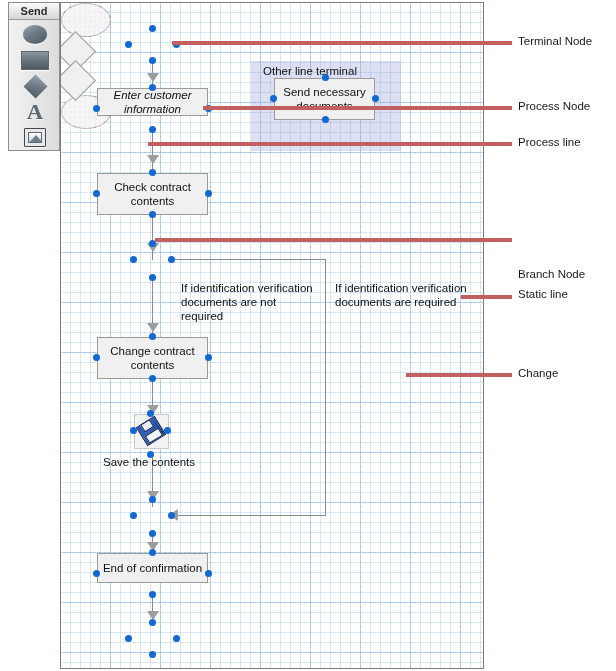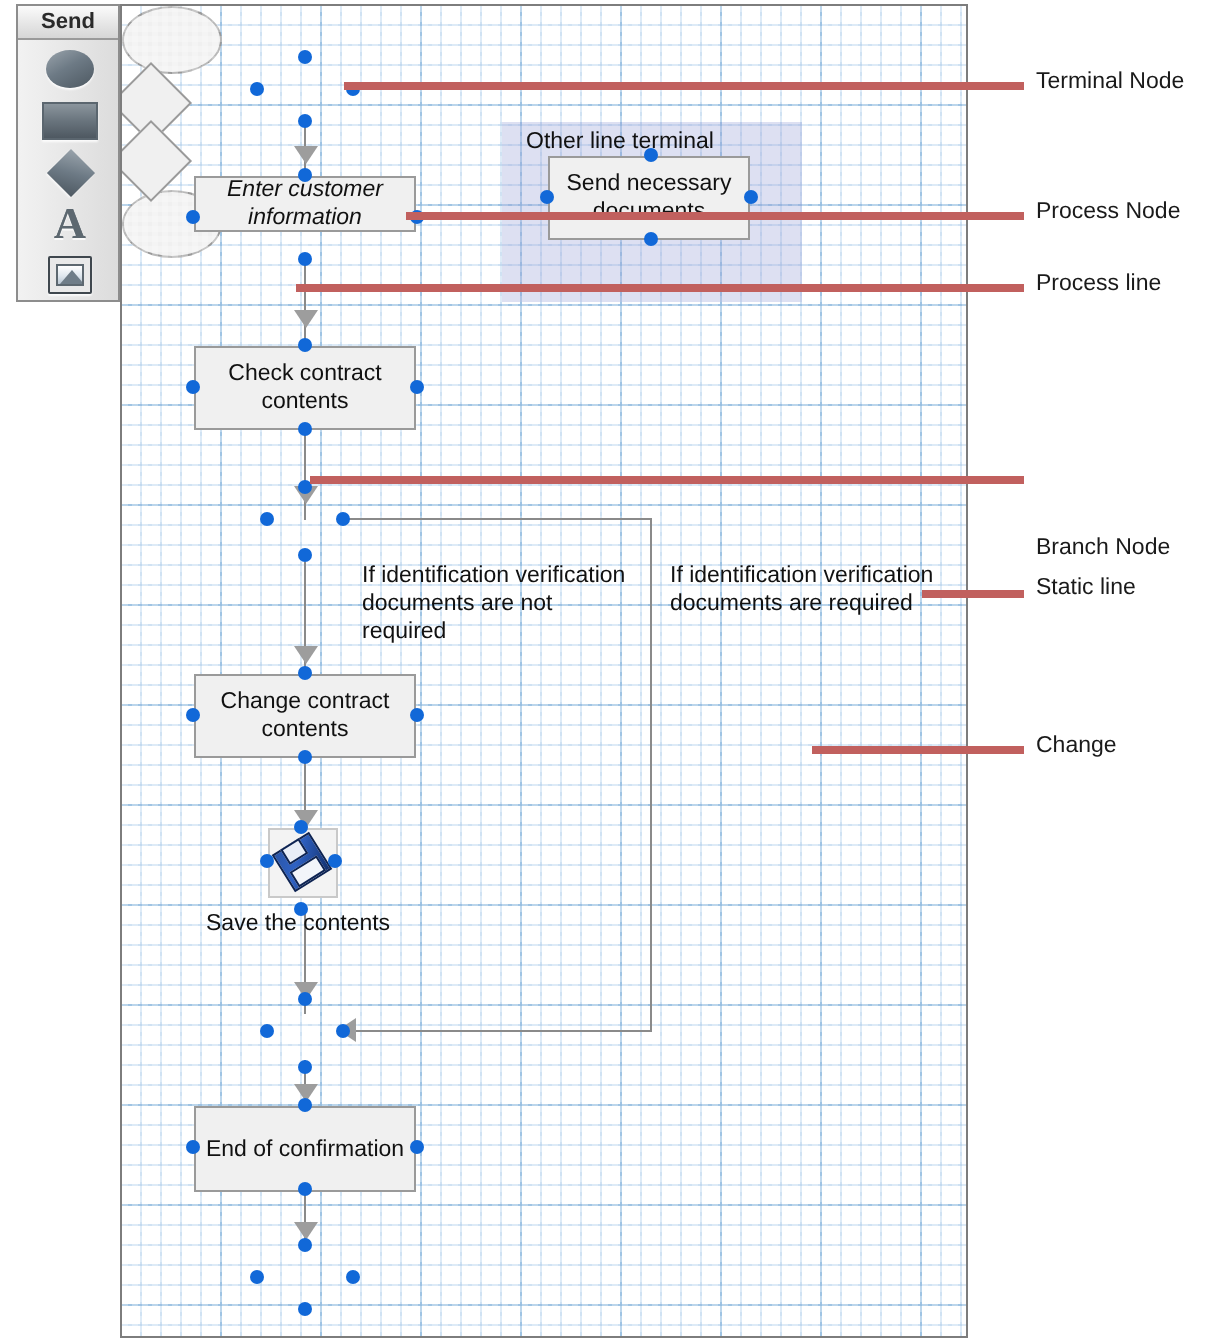--- a/index.html
+++ b/index.html
@@ -219,21 +219,21 @@
   <div class="dot" style="left:103px;top:424px;"></div>
   <div class="dot" style="left:86px;top:448px;"></div>
   <div id="savelabel" style="left:42px;top:453px;">Save the contents</div>
 
   <div class="diam" style="left:78px;top:499px;width:27px;height:27px;"></div>
   <div class="dot" style="left:88px;top:493px;"></div>
   <div class="dot" style="left:69px;top:509px;"></div>
   <div class="dot" style="left:107px;top:509px;"></div>
   <div class="dot" style="left:88px;top:527px;"></div>
 
-  <div class="node proc" style="left:36px;top:550px;width:111px;height:43px;">End of confirmation</div>
+  <div class="node proc" style="left:36px;top:550px;width:111px;height:30px;">End of confirmation</div>
   <div class="dot" style="left:88px;top:546px;"></div>
   <div class="dot" style="left:32px;top:567px;"></div>
   <div class="dot" style="left:144px;top:567px;"></div>
   <div class="dot" style="left:88px;top:588px;"></div>
 
   <div class="term" style="left:68px;top:620px;width:48px;height:32px;"></div>
   <div class="dot" style="left:88px;top:616px;"></div>
   <div class="dot" style="left:64px;top:632px;"></div>
   <div class="dot" style="left:112px;top:632px;"></div>
   <div class="dot" style="left:88px;top:648px;"></div>

